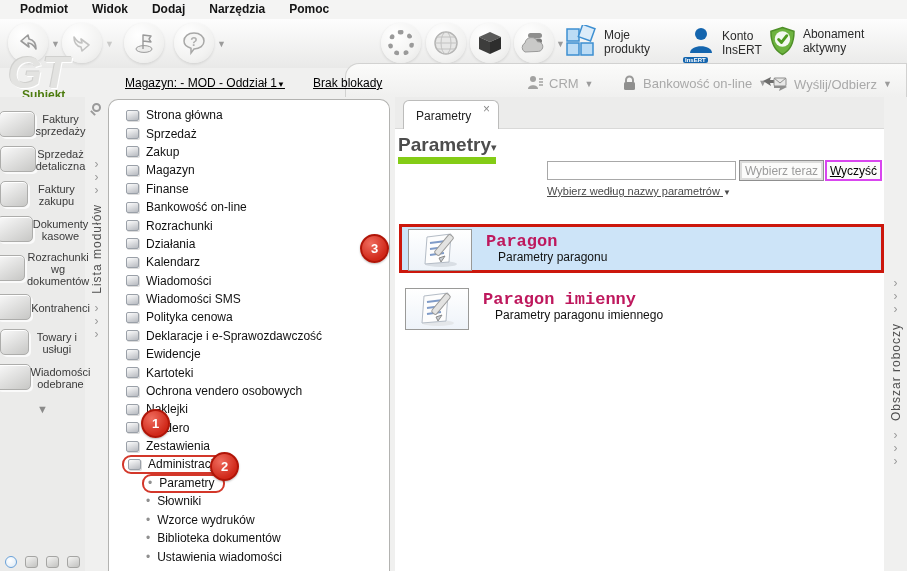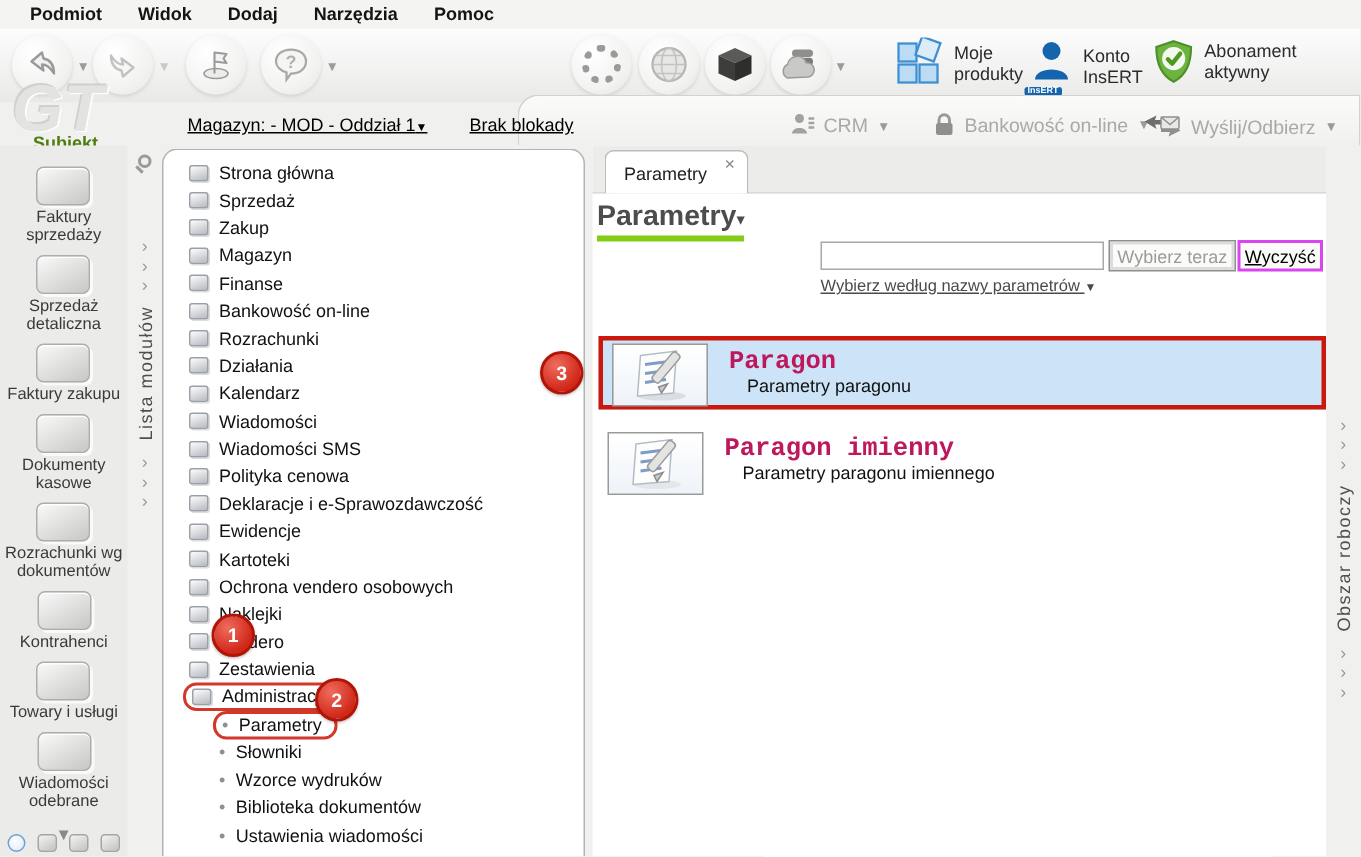--- a/index.html
+++ b/index.html
@@ -30,21 +30,21 @@
 
   
   .gtlogo { left:8px; top:48px; font-size:44px; font-style:italic; font-weight:700; color:#e3e3e1; text-shadow:1px 1px 0 #fff,-1px -1px 0 #d0d0ce; }
   .appname { left:22px; top:88px; font-size:12px; font-weight:700; color:#4d7c0f; }
 
   
   .workspace { left:0; top:97px; width:907px; height:474px; }
 
   
   .modulebar { left:0; top:0; width:85px; height:474px; background:#ebebea; display:flex; flex-direction:column; align-items:center; padding-top:14px; }
-  .module { display:flex; flex-direction:column; align-items:center; margin-bottom:7px; cursor:pointer; }
+  .module { display:flex; flex-direction:row; align-items:center; margin-bottom:7px; cursor:pointer; }
   .m-ico { width:36px; height:26px; background:linear-gradient(150deg,#fafafa,#c7c7c5); border:1px solid #adadab; border-radius:5px; box-shadow:inset 0 1px 0 #fff,2px 2px 0 rgba(255,255,255,.75); margin-bottom:2px; }
   .module .mlabel { font-size:11px; color:#3a3a3a; text-align:center; line-height:12px; }
   .more-arrow { margin-top:4px; color:#8a8a8a; font-size:11px; }
   .minirow { position:absolute; bottom:3px; left:5px; display:flex; gap:8px; align-items:center; }
   .mini { width:13px; height:12px; background:linear-gradient(150deg,#f4f4f3,#c2c2c0); border:1px solid #a5a5a3; border-radius:3px; }
   .mini.sel { width:12px; height:12px; border-radius:50%; background:radial-gradient(circle at 40% 35%,#fff,#dbe9f6); border:1px solid #6aa1d8; }
 
   
   .strip { top:0; width:23px; height:474px; display:flex; flex-direction:column; align-items:center; color:#9a9a9a; }
   .vtext { writing-mode:vertical-rl; transform:rotate(180deg); font-size:12px; color:#4f4f4f; letter-spacing:1px; }
@@ -59,21 +59,21 @@
   .t-ico { display:inline-block; width:13px; height:11px; background:linear-gradient(160deg,#fdfdfd,#b7bac0); border:1px solid #9aa0a8; border-radius:2px; box-shadow:1px 1px 0 #dcdcdc; margin-right:7px; flex:none; }
   .bullet { color:#8f8f8f; font-size:12px; margin-right:7px; }
   .rwrap { display:inline-flex; align-items:center; border:2px solid #d3372a; border-radius:9px; padding:0 8px 1px 4px; margin-left:-4px; }
 
   
   .mainpanel { left:395px; top:0; width:489px; height:474px; background:#fff; }
   .tabbar { position:absolute; left:0; top:0; width:489px; height:32px; background:#ececeb; border-bottom:1px solid #d9d9d8; }
   .tab { position:absolute; left:8px; top:3px; width:96px; height:29px; background:#fff; border:1px solid #bcbcbb; border-bottom:none; border-radius:6px 6px 0 0; }
   .tab .tlabel { position:absolute; left:12px; top:8px; font-size:12px; color:#222; }
   .tab .tclose { position:absolute; right:8px; top:1px; font-size:12px; color:#8a8a8a; cursor:pointer; }
-  .ptitle { position:absolute; left:3px; top:37px; font-size:19px; font-weight:700; color:#4d4d4d; border-bottom:4px solid #84cc16; padding-bottom:1px; cursor:pointer; }
+  .ptitle { position:absolute; left:3px; top:37px; font-size:19px; font-weight:700; color:#4d4d4d; border-bottom:7px solid #84cc16; padding-bottom:1px; cursor:pointer; }
   .ptitle .tcaret { font-size:11px; font-weight:400; }
   .searchinput { position:absolute; left:152px; top:64px; width:189px; height:19px; border:1px solid #a8a8a8; font-size:12px; padding:0 4px; background:#fff; }
   .btn { position:absolute; top:63px; height:21px; font-size:12px; font-family:inherit; background:#fbfbfa; cursor:pointer; }
   .btn.primary { left:344px; width:85px; color:#9b9b9b; border:1px solid #8f8f8f; box-shadow:inset 0 0 0 2px #dcdcdb; }
   .btn.secondary { left:430px; width:57px; color:#000; border:2px solid #d946ef; }
   .btn.secondary::first-letter { text-decoration:underline; }
   .filterlink { position:absolute; left:152px; top:88px; font-size:11px; color:#4a4a4a; text-decoration:underline; cursor:pointer; }
   .filterlink .fcaret { font-size:8px; text-decoration:none; display:inline-block; }
 
   .resultrow { position:absolute; left:4px; width:485px; height:49px; }
@@ -143,21 +143,21 @@
   </div>
   <div class="circbtn" style="left:514px;">
     <svg width="30" height="28" viewBox="0 0 30 28">
         <rect x="9" y="4" width="14" height="5" rx="2.5" fill="#8f8f8e"></rect>
         <rect x="9" y="9.5" width="14" height="5" rx="2.5" fill="#7b7b7a"></rect>
         <path d="M6 23 a5 5 0 0 1 0-9 a6.5 6.5 0 0 1 12.5-1.2 a4.8 4.8 0 0 1 1 9.6 Z" fill="#c9c9c8" stroke="#9a9a99"></path>
       </svg>
   </div>
   <span class="tb-caret" style="left:556px;">▼</span>
 
-  <div class="flatbtn" style="left:596px;align-items:center;">
+  <div class="flatbtn" style="left:564px;align-items:center;">
     <svg width="34" height="34" viewBox="0 0 34 34">
         <rect x="3" y="4" width="12" height="12" fill="#bcdcf5" stroke="#3d8fd1" stroke-width="1.5"></rect>
         <rect x="3" y="18" width="12" height="12" fill="#bcdcf5" stroke="#3d8fd1" stroke-width="1.5"></rect>
         <rect x="17" y="18" width="12" height="12" fill="#bcdcf5" stroke="#3d8fd1" stroke-width="1.5"></rect>
         <rect x="16" y="1" width="13" height="13" fill="#dcecf9" stroke="#3d8fd1" stroke-width="1.5" transform="rotate(20 22 8)"></rect>
       </svg>
     <span class="lbl2"><span>Moje</span><br><span>produkty</span></span>
   </div>
   <div class="flatbtn" style="left:686px;">
     <span style="position:relative; display:inline-block;">

